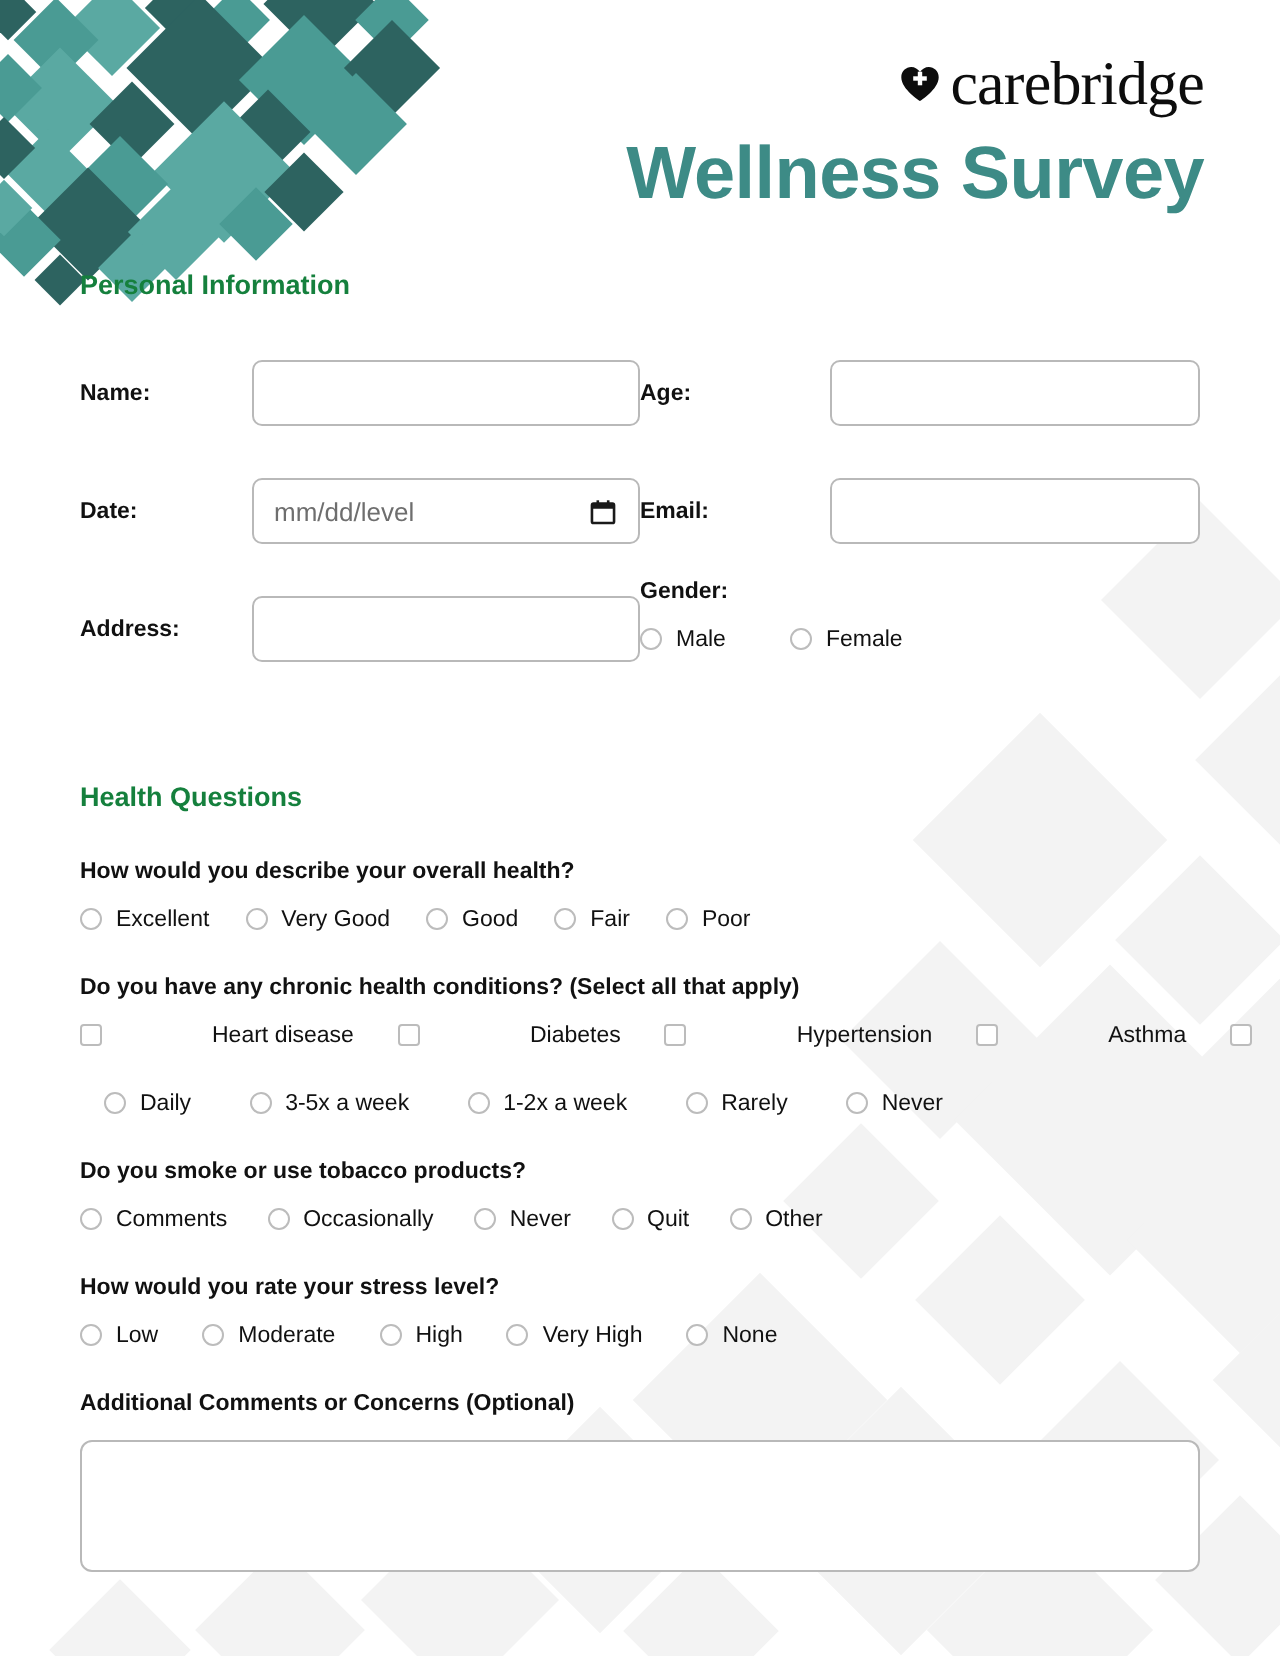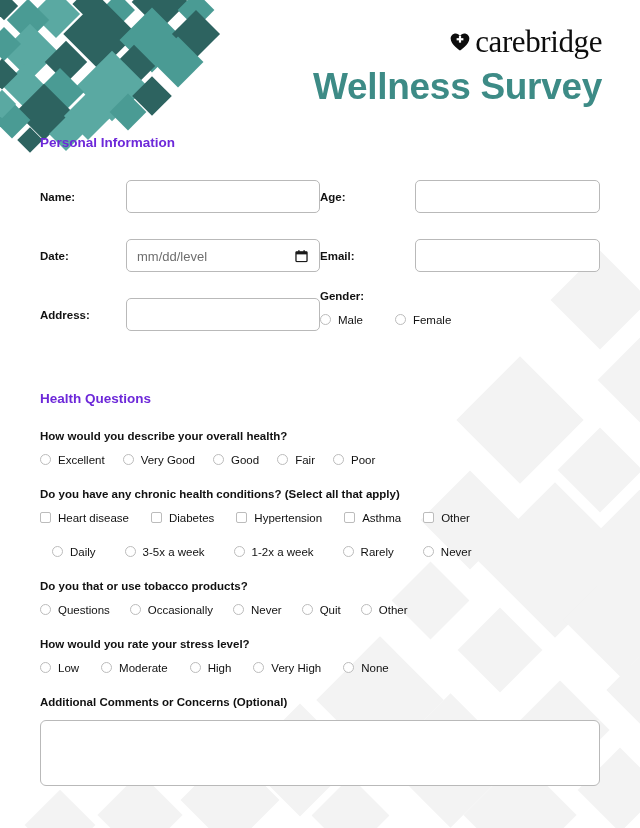--- a/index.html
+++ b/index.html
@@ -33,21 +33,21 @@
   }
   .survey-title {
     position:absolute; right:38px; top:66px;
     font-size:37px; font-weight:bold; color:#3d8b86; letter-spacing:-.3px;
   }
 
   
   .content { position:relative; z-index:3; padding:0 40px; }
 
   .section-title {
-    font-size:13.5px; font-weight:bold; color:#6d28d9;
+    font-size:13.5px; font-weight:bold; color:#15803d;
     margin:0 0 22px 0;
   }
   .section-title.health { margin-top:42px; margin-bottom:24px; }
 
   .grid { display:flex; gap:0; }
   .col { width:280px; }
   .col.right { width:280px; }
 
   .field-row {
     display:flex; align-items:center;
@@ -91,21 +91,21 @@
     width:11px; height:11px; border:1px solid #bcbcbc;
     border-radius:50%; background:#fff; flex:none; margin-right:7px;
   }
   .checkbox {
     width:11px; height:11px; border:1px solid #bcbcbc;
     border-radius:2px; background:#fff; flex:none; margin-right:7px;
   }
   .opt-label { font-size:11.5px; color:#111; white-space:nowrap; }
 
   .opts.gender .opt { margin-right:32px; }
-  .opts.conditions .opt { margin-right:22px; }
+  .opts.conditions .opt { margin-right:22px;gap:48px; }
   .opts.activity .opt { margin-right:17px;padding-left:12px; }
   .opts.smoke .opt { margin-right:20px; }
   .opts.stress .opt { margin-right:22px; }
 
   
   .comments-block { margin-top:8px; }
   .comments-label {
     font-size:11.5px; font-weight:bold; color:#111; margin-bottom:12px;
   }
   .comments-area {
@@ -317,25 +317,25 @@
         <span class="opt-label">Rarely</span>
       </div>
       <div class="opt">
         <span class="radio"></span>
         <span class="opt-label">Never</span>
       </div>
     </div>
   </div>
 
   <div class="question">
-    <div class="q-text">Do you that or use tobacco products?</div>
+    <div class="q-text">Do you smoke or use tobacco products?</div>
     <div class="opts smoke">
       <div class="opt">
         <span class="radio"></span>
-        <span class="opt-label">Questions</span>
+        <span class="opt-label">Comments</span>
       </div>
       <div class="opt">
         <span class="radio"></span>
         <span class="opt-label">Occasionally</span>
       </div>
       <div class="opt">
         <span class="radio"></span>
         <span class="opt-label">Never</span>
       </div>
       <div class="opt">

